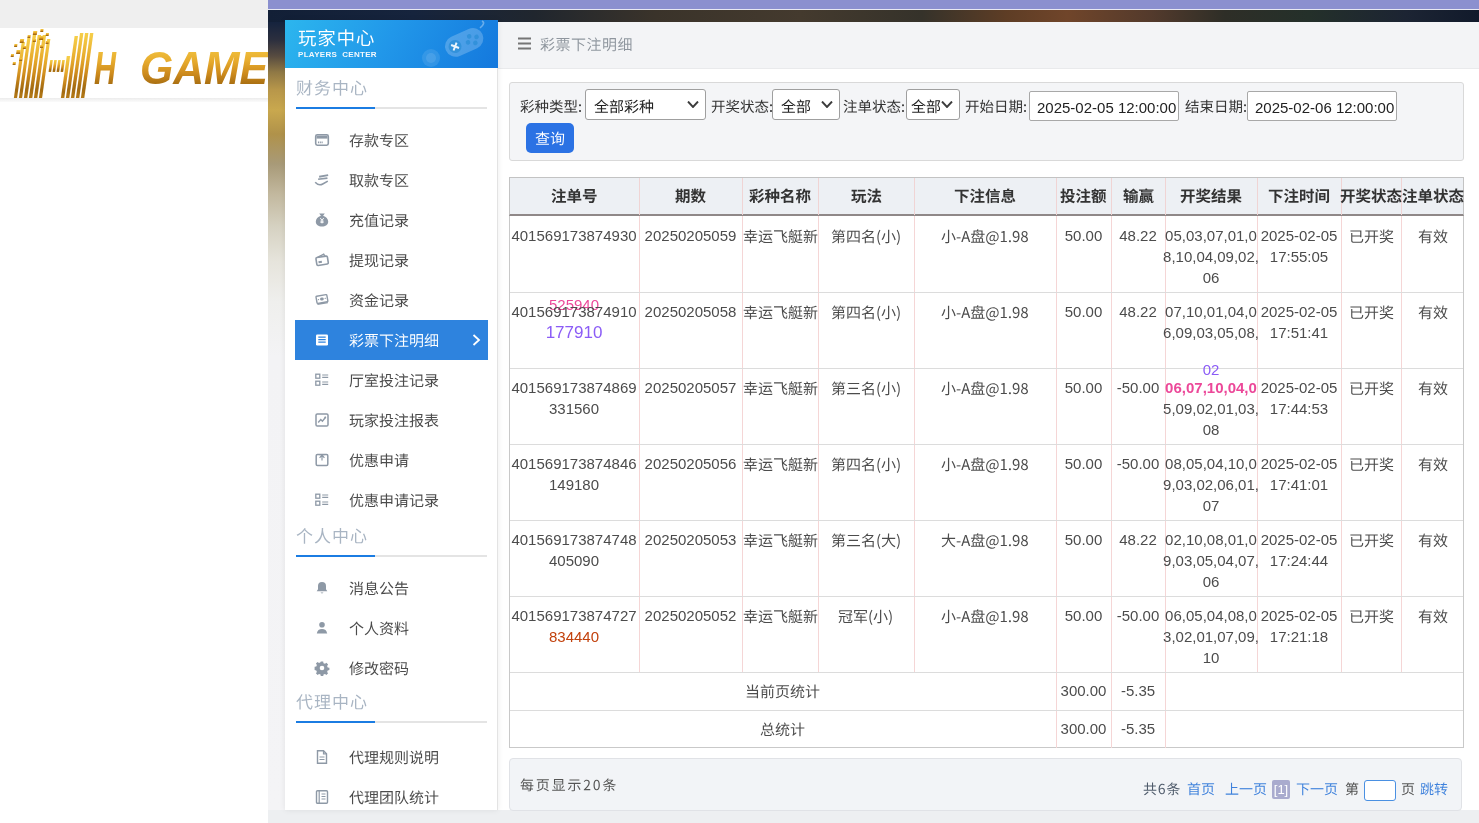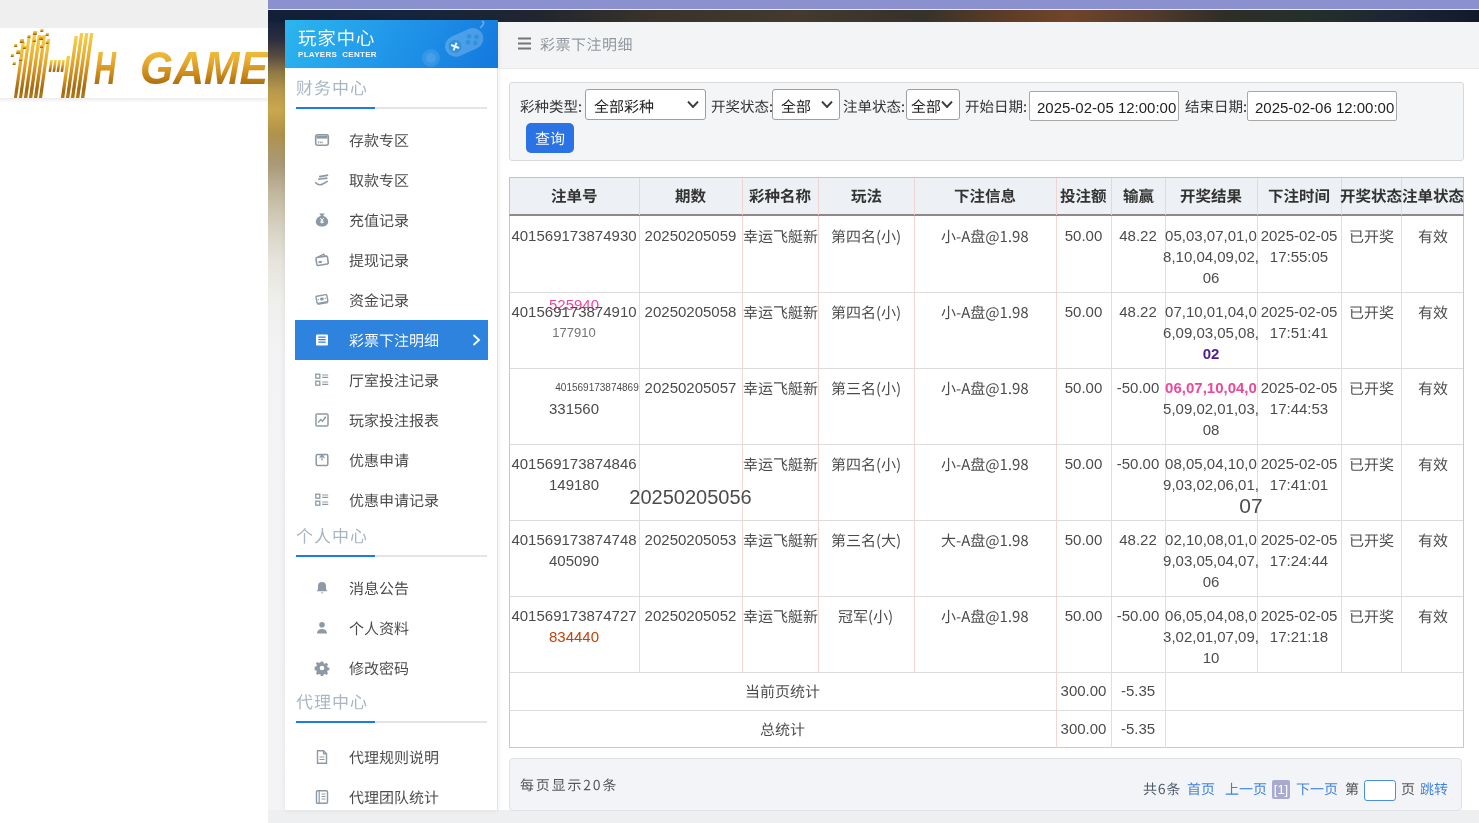--- a/index.html
+++ b/index.html
@@ -587,21 +587,21 @@
       <use href="#g59" x="2000"></use>
     </g>
   </svg>
 <svg style="position:absolute;left:1417.5px;top:226.5px;" width="30.0" height="19">
     <g fill="#4c4c4c" transform="translate(0,15.05) scale(0.01500,-0.01500)">
       <use href="#g118" x="0"></use>
       <use href="#g119" x="1000"></use>
     </g>
   </svg>
 <div style="position:absolute;left:574.0px;top:312.0px;transform:translateX(-50%);white-space:pre;font-size:15.0px;color:#4c4c4c;font-weight:normal;line-height:20px;transform:translate(-50%,-50%);">401569173874910</div>
-<div style="position:absolute;left:574.0px;top:333.0px;transform:translateX(-50%);white-space:pre;font-size:13px;color:#737373;font-weight:normal;line-height:20px;transform:translate(-50%,-50%);">177910</div>
+<div style="position:absolute;left:574.0px;top:333.0px;transform:translateX(-50%);white-space:pre;font-size:17px;color:#8b5cf6;font-weight:normal;line-height:20px;transform:translate(-50%,-50%);">177910</div>
 <div style="position:absolute;left:690.5px;top:312.0px;transform:translateX(-50%);white-space:pre;font-size:15.0px;color:#4c4c4c;font-weight:normal;line-height:20px;transform:translate(-50%,-50%);">20250205058</div>
 <svg style="position:absolute;left:742.5px;top:302.5px;" width="75.0" height="19">
     <g fill="#4c4c4c" transform="translate(0,15.05) scale(0.01500,-0.01500)">
       <use href="#g98" x="0"></use>
       <use href="#g99" x="1000"></use>
       <use href="#g100" x="2000"></use>
       <use href="#g101" x="3000"></use>
       <use href="#g102" x="4000"></use>
     </g>
   </svg>
@@ -625,37 +625,37 @@
       <use href="#g113" x="3901"></use>
       <use href="#g114" x="4456"></use>
       <use href="#g115" x="4734"></use>
       <use href="#g116" x="5289"></use>
     </g>
   </svg>
 <div style="position:absolute;left:1083.5px;top:312.0px;transform:translateX(-50%);white-space:pre;font-size:15.0px;color:#4c4c4c;font-weight:normal;line-height:20px;transform:translate(-50%,-50%);">50.00</div>
 <div style="position:absolute;left:1138.0px;top:312.0px;transform:translateX(-50%);white-space:pre;font-size:15.0px;color:#4c4c4c;font-weight:normal;line-height:20px;transform:translate(-50%,-50%);">48.22</div>
 <div style="position:absolute;left:1211.0px;top:312.0px;transform:translateX(-50%);white-space:pre;font-size:15.0px;color:#4c4c4c;font-weight:normal;line-height:20px;transform:translate(-50%,-50%);">07,10,01,04,0</div>
 <div style="position:absolute;left:1211.0px;top:333.0px;transform:translateX(-50%);white-space:pre;font-size:15.0px;color:#4c4c4c;font-weight:normal;line-height:20px;transform:translate(-50%,-50%);">6,09,03,05,08,</div>
-<div style="position:absolute;left:1211.0px;top:354.0px;transform:translateX(-50%);white-space:pre;font-size:15.0px;color:#4c1d95;font-weight:bold;line-height:20px;transform:translate(-50%,-50%);">02</div>
+<div style="position:absolute;left:1211.0px;top:370px;transform:translateX(-50%);white-space:pre;font-size:15.0px;color:#8b5cf6;font-weight:normal;line-height:20px;transform:translate(-50%,-50%);">02</div>
 <div style="position:absolute;left:1299.0px;top:312.0px;transform:translateX(-50%);white-space:pre;font-size:15.0px;color:#4c4c4c;font-weight:normal;line-height:20px;transform:translate(-50%,-50%);">2025-02-05</div>
 <div style="position:absolute;left:1299.0px;top:333.0px;transform:translateX(-50%);white-space:pre;font-size:15.0px;color:#4c4c4c;font-weight:normal;line-height:20px;transform:translate(-50%,-50%);">17:51:41</div>
 <svg style="position:absolute;left:1348.5px;top:302.5px;" width="45.0" height="19">
     <g fill="#4c4c4c" transform="translate(0,15.05) scale(0.01500,-0.01500)">
       <use href="#g117" x="0"></use>
       <use href="#g58" x="1000"></use>
       <use href="#g59" x="2000"></use>
     </g>
   </svg>
 <svg style="position:absolute;left:1417.5px;top:302.5px;" width="30.0" height="19">
     <g fill="#4c4c4c" transform="translate(0,15.05) scale(0.01500,-0.01500)">
       <use href="#g118" x="0"></use>
       <use href="#g119" x="1000"></use>
     </g>
   </svg>
-<div style="position:absolute;left:574.0px;top:388.0px;transform:translateX(-50%);white-space:pre;font-size:10px;color:#4c4c4c;font-weight:normal;line-height:20px;transform:translate(-50%,-50%);margin-left:23px;">401569173874869</div>
+<div style="position:absolute;left:574.0px;top:388.0px;transform:translateX(-50%);white-space:pre;font-size:15.0px;color:#4c4c4c;font-weight:normal;line-height:20px;transform:translate(-50%,-50%);">401569173874869</div>
 <div style="position:absolute;left:574.0px;top:409.0px;transform:translateX(-50%);white-space:pre;font-size:15.0px;color:#4c4c4c;font-weight:normal;line-height:20px;transform:translate(-50%,-50%);">331560</div>
 <div style="position:absolute;left:690.5px;top:388.0px;transform:translateX(-50%);white-space:pre;font-size:15.0px;color:#4c4c4c;font-weight:normal;line-height:20px;transform:translate(-50%,-50%);">20250205057</div>
 <svg style="position:absolute;left:742.5px;top:378.5px;" width="75.0" height="19">
     <g fill="#4c4c4c" transform="translate(0,15.05) scale(0.01500,-0.01500)">
       <use href="#g98" x="0"></use>
       <use href="#g99" x="1000"></use>
       <use href="#g100" x="2000"></use>
       <use href="#g101" x="3000"></use>
       <use href="#g102" x="4000"></use>
     </g>
@@ -698,21 +698,21 @@
     </g>
   </svg>
 <svg style="position:absolute;left:1417.5px;top:378.5px;" width="30.0" height="19">
     <g fill="#4c4c4c" transform="translate(0,15.05) scale(0.01500,-0.01500)">
       <use href="#g118" x="0"></use>
       <use href="#g119" x="1000"></use>
     </g>
   </svg>
 <div style="position:absolute;left:574.0px;top:464.0px;transform:translateX(-50%);white-space:pre;font-size:15.0px;color:#4c4c4c;font-weight:normal;line-height:20px;transform:translate(-50%,-50%);">401569173874846</div>
 <div style="position:absolute;left:574.0px;top:485.0px;transform:translateX(-50%);white-space:pre;font-size:15.0px;color:#4c4c4c;font-weight:normal;line-height:20px;transform:translate(-50%,-50%);">149180</div>
-<div style="position:absolute;left:690.5px;top:464.0px;transform:translateX(-50%);white-space:pre;font-size:20px;color:#4c4c4c;font-weight:normal;line-height:20px;transform:translate(-50%,-50%);margin-top:33px;">20250205056</div>
+<div style="position:absolute;left:690.5px;top:464.0px;transform:translateX(-50%);white-space:pre;font-size:15.0px;color:#4c4c4c;font-weight:normal;line-height:20px;transform:translate(-50%,-50%);">20250205056</div>
 <svg style="position:absolute;left:742.5px;top:454.5px;" width="75.0" height="19">
     <g fill="#4c4c4c" transform="translate(0,15.05) scale(0.01500,-0.01500)">
       <use href="#g98" x="0"></use>
       <use href="#g99" x="1000"></use>
       <use href="#g100" x="2000"></use>
       <use href="#g101" x="3000"></use>
       <use href="#g102" x="4000"></use>
     </g>
   </svg>
 <svg style="position:absolute;left:830.9px;top:454.5px;" width="70.1" height="19">
@@ -735,21 +735,21 @@
       <use href="#g113" x="3901"></use>
       <use href="#g114" x="4456"></use>
       <use href="#g115" x="4734"></use>
       <use href="#g116" x="5289"></use>
     </g>
   </svg>
 <div style="position:absolute;left:1083.5px;top:464.0px;transform:translateX(-50%);white-space:pre;font-size:15.0px;color:#4c4c4c;font-weight:normal;line-height:20px;transform:translate(-50%,-50%);">50.00</div>
 <div style="position:absolute;left:1138.0px;top:464.0px;transform:translateX(-50%);white-space:pre;font-size:15.0px;color:#4c4c4c;font-weight:normal;line-height:20px;transform:translate(-50%,-50%);">-50.00</div>
 <div style="position:absolute;left:1211.0px;top:464.0px;transform:translateX(-50%);white-space:pre;font-size:15.0px;color:#4c4c4c;font-weight:normal;line-height:20px;transform:translate(-50%,-50%);">08,05,04,10,0</div>
 <div style="position:absolute;left:1211.0px;top:485.0px;transform:translateX(-50%);white-space:pre;font-size:15.0px;color:#4c4c4c;font-weight:normal;line-height:20px;transform:translate(-50%,-50%);">9,03,02,06,01,</div>
-<div style="position:absolute;left:1211.0px;top:506.0px;transform:translateX(-50%);white-space:pre;font-size:21px;color:#4c4c4c;font-weight:normal;line-height:20px;transform:translate(-50%,-50%);margin-left:40px;">07</div>
+<div style="position:absolute;left:1211.0px;top:506.0px;transform:translateX(-50%);white-space:pre;font-size:15.0px;color:#4c4c4c;font-weight:normal;line-height:20px;transform:translate(-50%,-50%);">07</div>
 <div style="position:absolute;left:1299.0px;top:464.0px;transform:translateX(-50%);white-space:pre;font-size:15.0px;color:#4c4c4c;font-weight:normal;line-height:20px;transform:translate(-50%,-50%);">2025-02-05</div>
 <div style="position:absolute;left:1299.0px;top:485.0px;transform:translateX(-50%);white-space:pre;font-size:15.0px;color:#4c4c4c;font-weight:normal;line-height:20px;transform:translate(-50%,-50%);">17:41:01</div>
 <svg style="position:absolute;left:1348.5px;top:454.5px;" width="45.0" height="19">
     <g fill="#4c4c4c" transform="translate(0,15.05) scale(0.01500,-0.01500)">
       <use href="#g117" x="0"></use>
       <use href="#g58" x="1000"></use>
       <use href="#g59" x="2000"></use>
     </g>
   </svg>
 <svg style="position:absolute;left:1417.5px;top:454.5px;" width="30.0" height="19">

